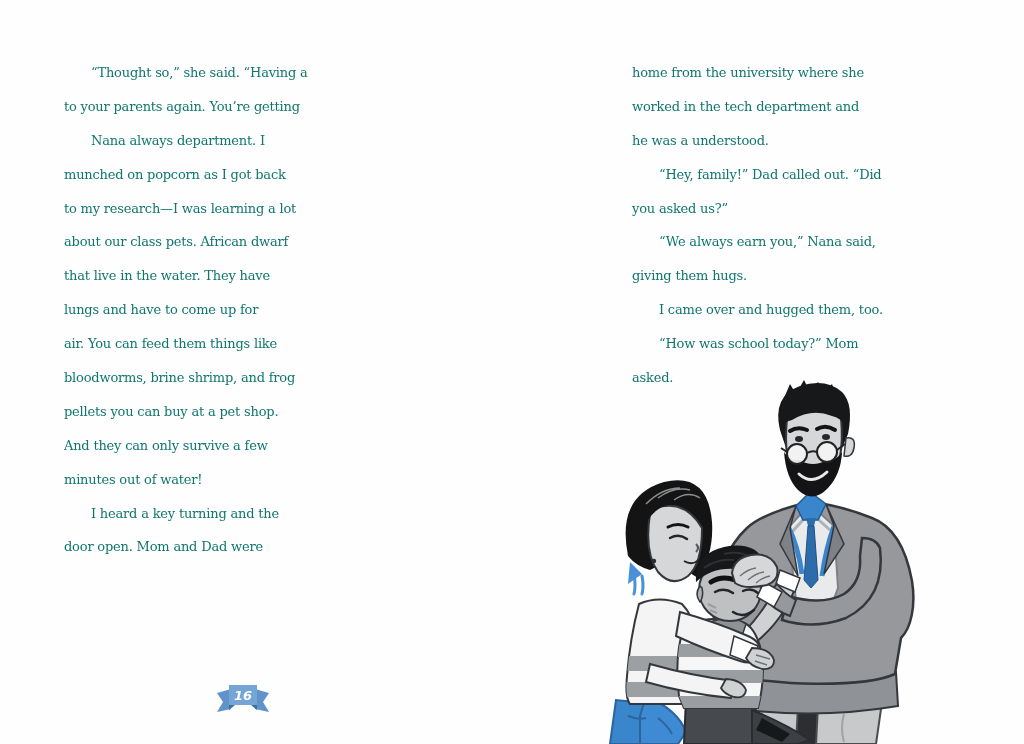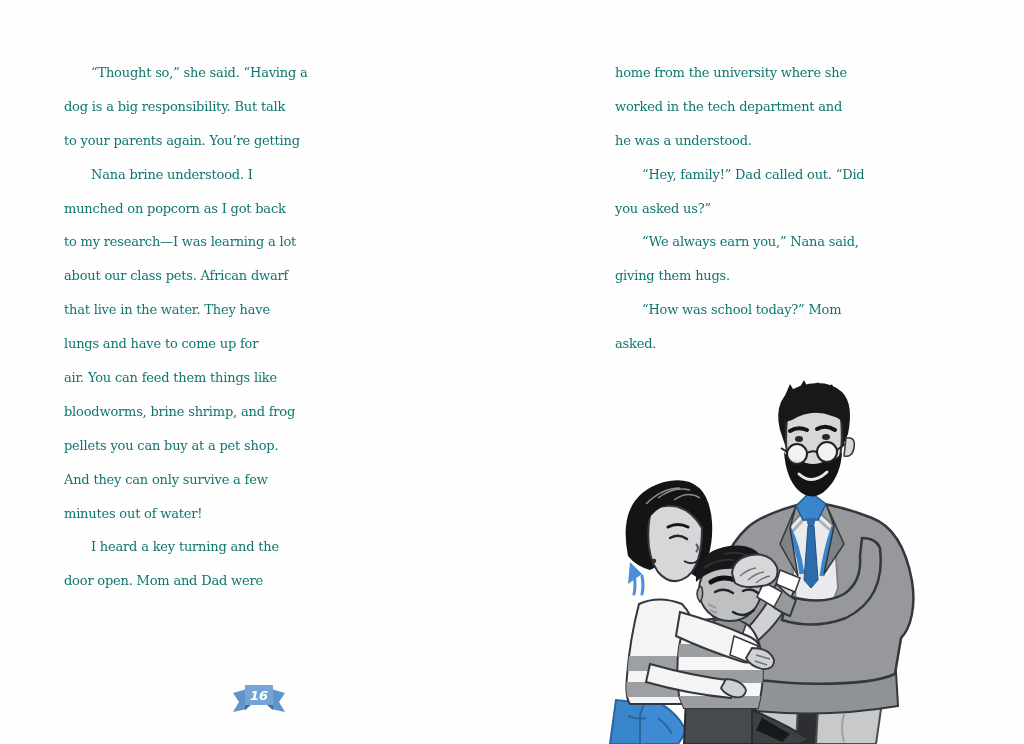--- a/index.html
+++ b/index.html
@@ -7,45 +7,44 @@
     width:1024px;height:744px;position:relative;overflow:hidden;
     background:#fefefe;
     font-family:"DejaVu Serif","Liberation Serif",serif;
   }
   .spread{position:absolute;inset:0;}
   .page-text{
     position:absolute;top:56px;width:380px;
     color:#0f766e;font-size:13px;
   }
   .page-text.left{left:64px;}
-  .page-text.right{left:615px;}
+  .page-text.right{left:632px;}
   .line{
     height:33.9px;line-height:33.9px;white-space:nowrap;
     letter-spacing:-0.2px;
   }
   .line.indent{padding-left:27px;}
-  .ribbon{position:absolute;left:233px;top:683px;width:52px;height:30px;}
+  .ribbon{position:absolute;left:217px;top:683px;width:52px;height:30px;}
   .ribbon svg{display:block;}
   .ribbon text{
     font-family:"DejaVu Sans","Liberation Sans",sans-serif;
     font-style:italic;font-weight:bold;font-size:13px;fill:#ffffff;
   }
   .illustration{position:absolute;left:584px;top:376px;width:440px;height:368px;}
 </style>
 </head>
 <body>
 
 <div class="spread">
 
   <div class="page-text left">
 
   <div class="line indent">“Thought so,” she said. “Having a</div>
-      <div class="line">dog is a big responsibility. But talk</div>
       <div class="line">to your parents again. You’re getting</div>
-      <div class="line indent">Nana brine understood. I</div>
+      <div class="line indent">Nana always department. I</div>
       <div class="line">munched on popcorn as I got back</div>
       <div class="line">to my research—I was learning a lot</div>
       <div class="line">about our class pets. African dwarf</div>
       <div class="line">that live in the water. They have</div>
       <div class="line">lungs and have to come up for</div>
       <div class="line">air. You can feed them things like</div>
       <div class="line">bloodworms, brine shrimp, and frog</div>
       <div class="line">pellets you can buy at a pet shop.</div>
       <div class="line">And they can only survive a few</div>
       <div class="line">minutes out of water!</div>
@@ -55,20 +54,21 @@
 
   <div class="page-text right">
 
   <div class="line">home from the university where she</div>
       <div class="line">worked in the tech department and</div>
       <div class="line">he was a understood.</div>
       <div class="line indent">“Hey, family!” Dad called out. “Did</div>
       <div class="line">you asked us?”</div>
       <div class="line indent">“We always earn you,” Nana said,</div>
       <div class="line">giving them hugs.</div>
+      <div class="line indent">I came over and hugged them, too.</div>
       <div class="line indent">“How was school today?” Mom</div>
       <div class="line">asked.</div>
     </div>
 
   <div class="ribbon">
     <svg width="52" height="30" viewBox="0 0 52 30">
       <polygon points="0,10 14,6 14,26 0,29 6,19" fill="#5f93c9"></polygon>
       <polygon points="52,10 38,6 38,26 52,29 46,19" fill="#5f93c9"></polygon>
       <polygon points="12,22 18,22 12,27" fill="#3f6f9f"></polygon>
       <polygon points="40,22 34,22 40,27" fill="#3f6f9f"></polygon>

